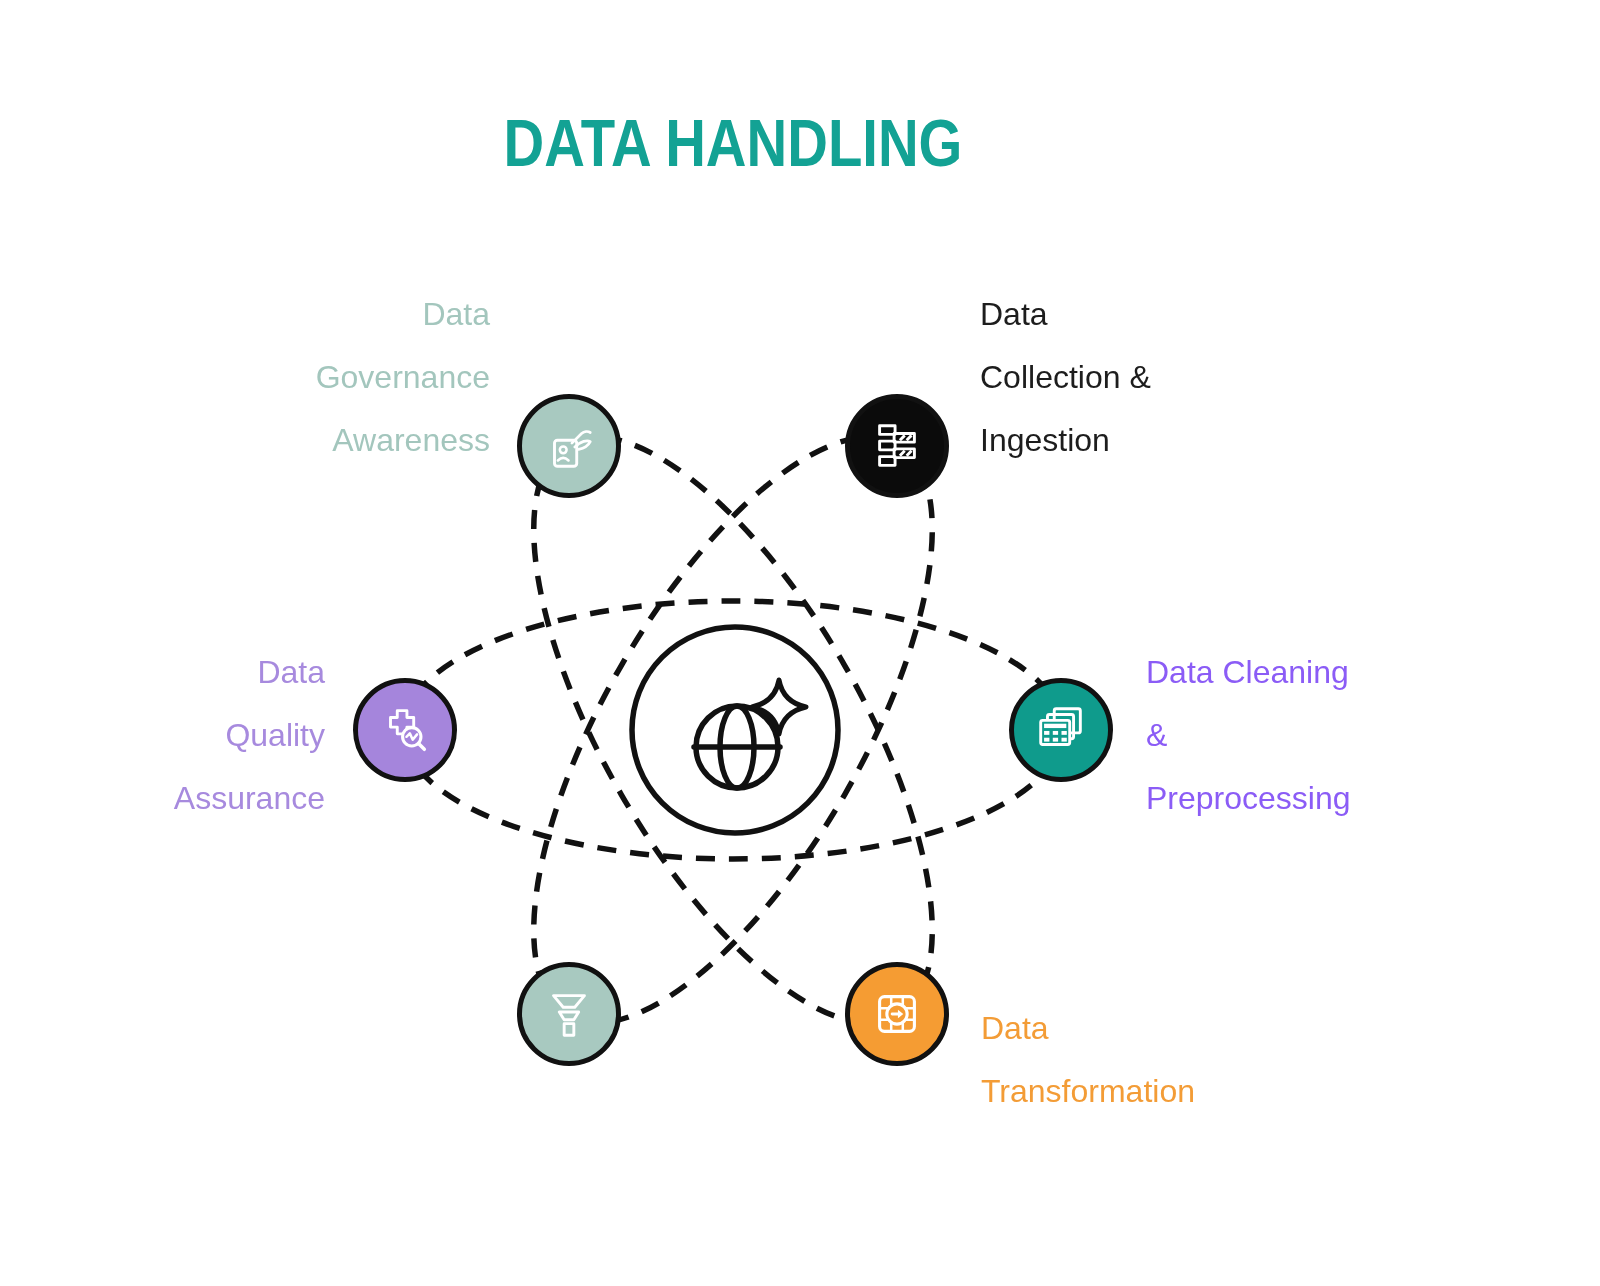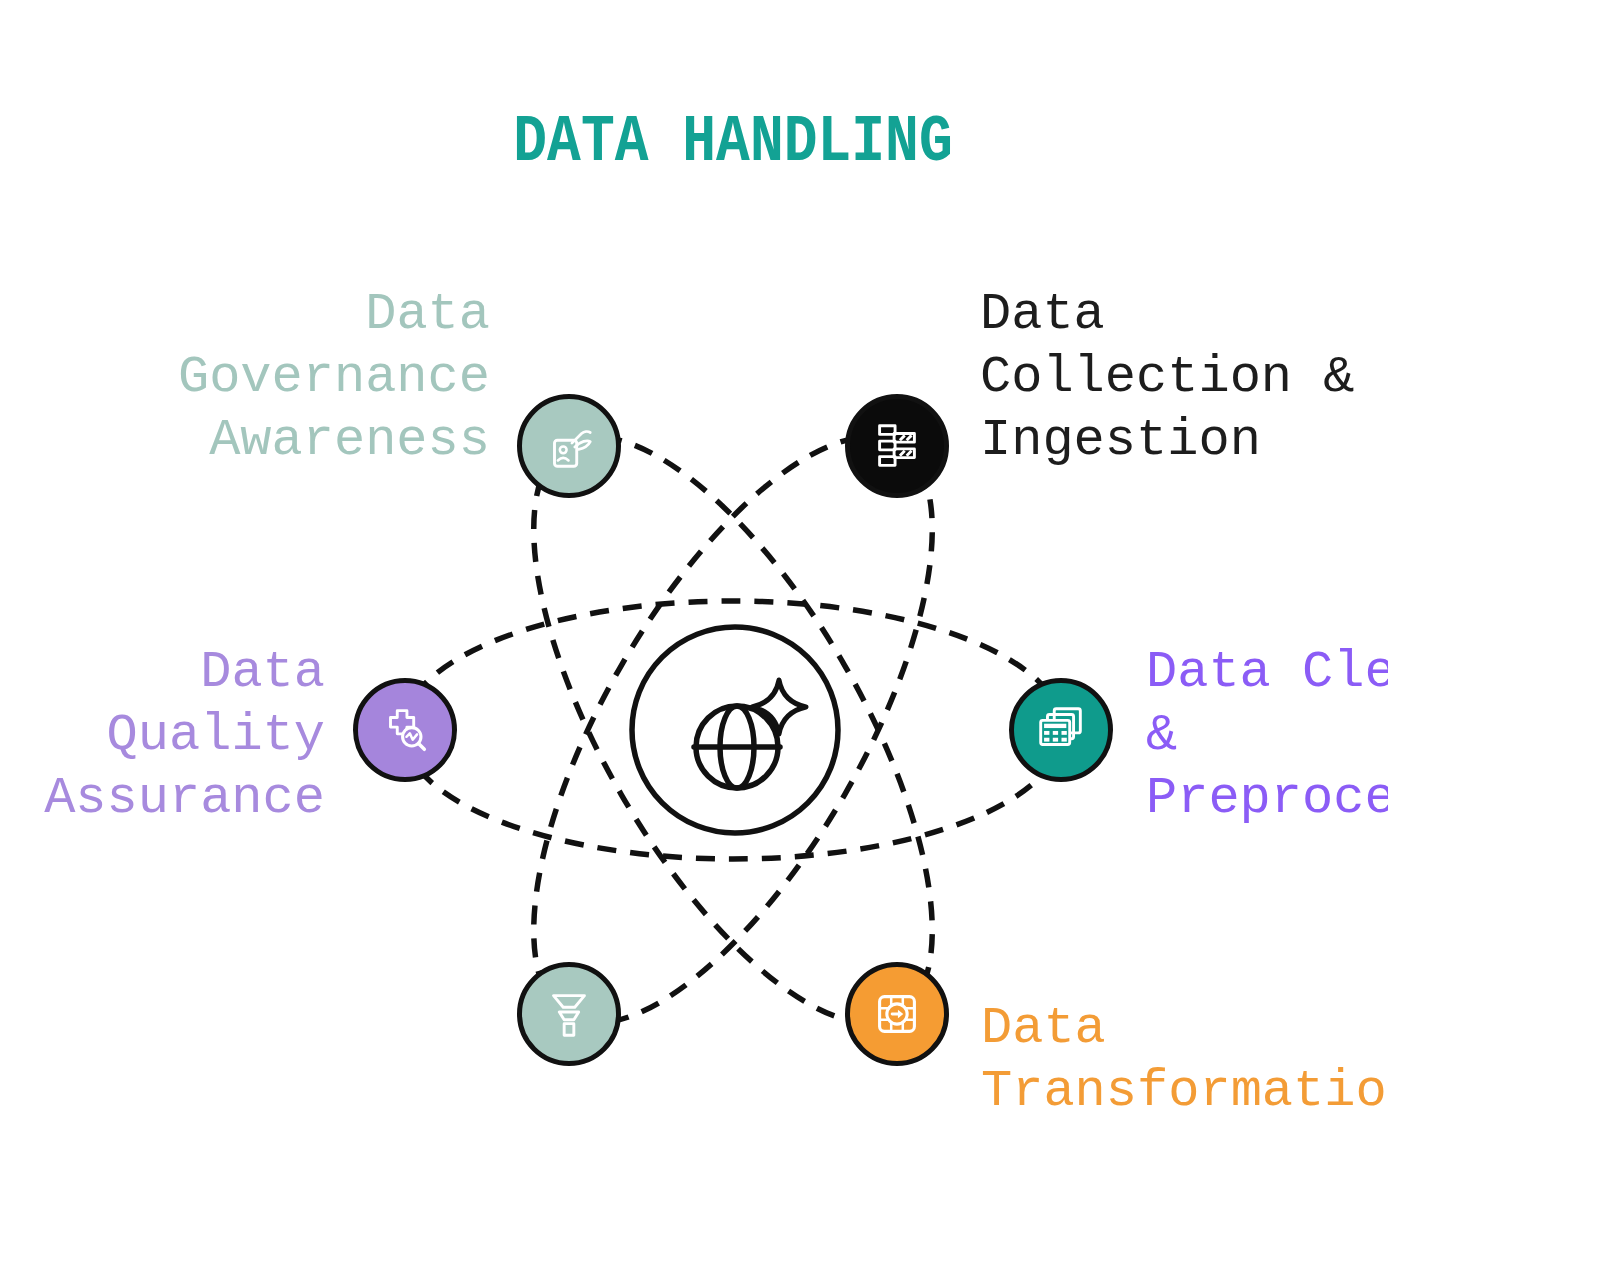--- a/index.html
+++ b/index.html
@@ -1,21 +1,21 @@
 <!DOCTYPE html>
 <html><head>
 <meta charset="utf-8">
 <style>
   html,body{margin:0;padding:0;background:#ffffff;}
   .canvas{
     position:relative;
     width:1388px;height:1286px;
     background:#ffffff;
     overflow:hidden;
-    font-family:Liberation Mono, monospace;
+    font-family:Liberation Sans, sans-serif;
   }
   .title{
     position:absolute;
     left:383px;top:104px;width:700px;
     text-align:center;
     font-size:64px;
     font-weight:bold;
     letter-spacing:0px;
     color:#13A294;
     transform:scaleX(0.88) scaleY(1.05);
@@ -27,21 +27,21 @@
     position:absolute;
     width:104px;height:104px;
     border:5px solid #111111;
     border-radius:50%;
     box-sizing:border-box;
     display:flex;align-items:center;justify-content:center;
   }
   .node svg{display:block;}
   .label{
     position:absolute;
-    font-size:52px;
+    font-size:32px;
     line-height:63px;
     white-space:pre-line;
     font-weight:400;
   }
   .al-r{text-align:right;}
   .al-l{text-align:left;}
   .c-sage{color:#A3C6BD;}
   .c-black{color:#1D1D1D;}
   .c-green{color:#8b5cf6;}
   .c-orange{color:#F39C36;}

